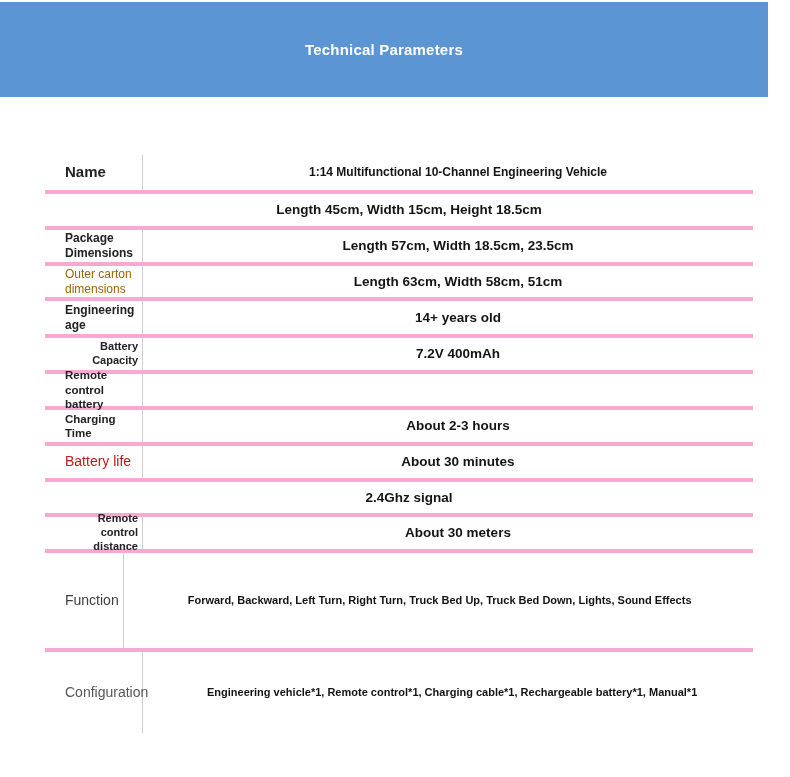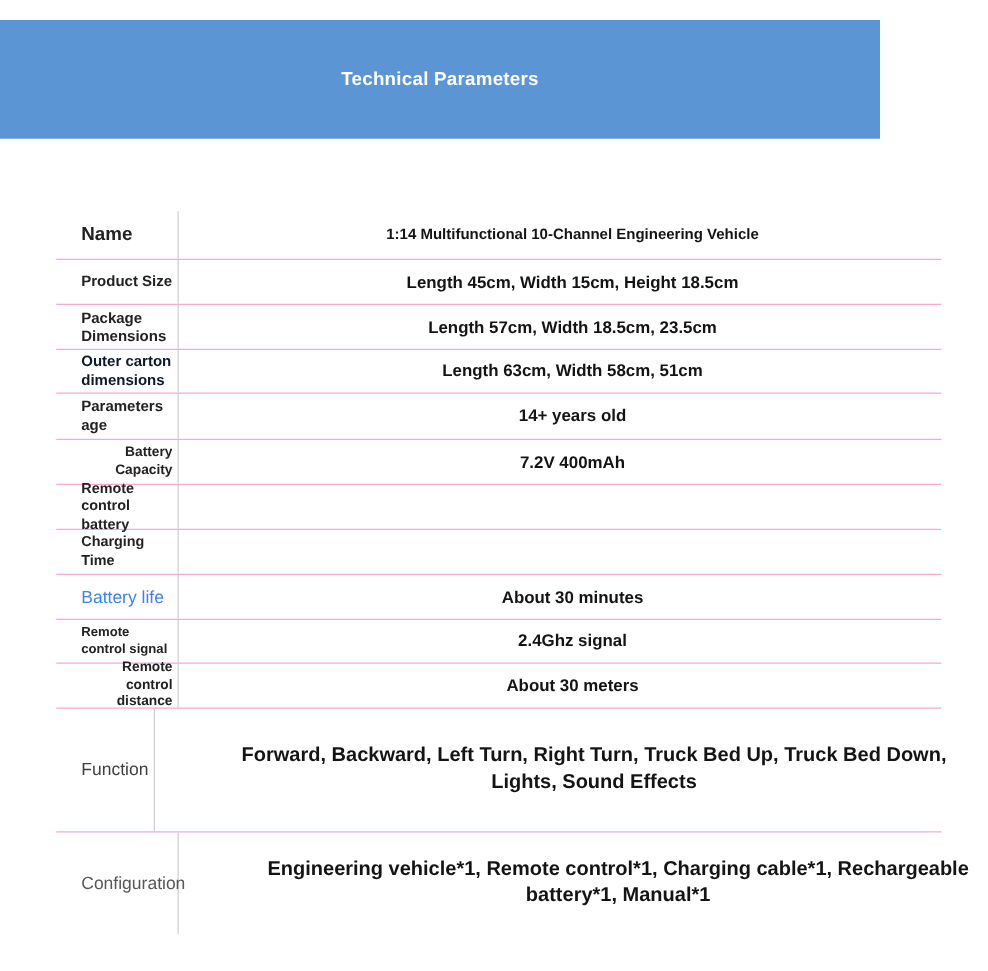--- a/index.html
+++ b/index.html
@@ -8,43 +8,43 @@
     background: #ffffff;
     width: 790px;
     height: 777px;
     overflow: hidden;
     font-family: "Liberation Sans", "DejaVu Sans", sans-serif;
   }
   .page { position: relative; width: 790px; height: 777px; background: #fff; }
 
   
   .banner {
-    margin-top: 16px;
+    margin-top: 2px;
     height: 95px;
-    width: 704px;
+    width: 768px;
     background: #5c95d3;
     display: flex;
     align-items: center;
     justify-content: center;
   }
   .banner-title {
     color: #ffffff;
     font-size: 15px;
     font-weight: 700;
     letter-spacing: 0.2px;
   }
 
   
   .tbl {
     margin: 58px 0 0 45px;
     width: 708px;
   }
   .row {
     display: flex;
-    border-bottom: 1px solid #f9a8d4;
+    border-bottom: 4px solid #f9a8d4;
     box-sizing: border-box;
   }
   .row.no-border { border-bottom: none; }
 
   .lbl {
     width: 98px;
     box-sizing: border-box;
     border-right: 1px solid #cfcfcf;
     padding-left: 20px;
     padding-right: 4px;
@@ -75,94 +75,93 @@
   .h37 { height: 37px; }
   .h99 { height: 99px; }
   .h81 { height: 81px; }
 
   
   .lbl-lg   { font-size: 15px; font-weight: 600; color: #222; }
   .lbl-lg2  { font-size: 15px; font-weight: 500; color: #333; }
   .lbl-xs   { font-size: 11px; text-align: right; }
   .lbl-xs2  { font-size: 11.5px; }
   .lbl-2xs  { font-size: 10.5px; }
-  .lbl-gray     { color: #0f172a; font-weight: 700; }
-  .lbl-gray-lg  { font-size: 14px; font-weight: 400; color: #3b82f6; }
+  .lbl-gray     { color: #a16207; font-weight: 400; }
+  .lbl-gray-lg  { font-size: 14px; font-weight: 400; color: #b91c1c; }
   .lbl-dark-lg  { font-size: 14px; font-weight: 400; color: #3f3f3f; }
   .lbl-mid-lg   { font-size: 14px; font-weight: 400; color: #575757; }
 
   
   .val-sm { font-size: 12px; }
   .val-left {
     flex: none;
     width: 575px;
     justify-content: flex-start;
     text-align: center;
     padding-left: 64px;
     padding-right: 0;
-    font-size: 16px;
+    font-size: 11px;
   }
 </style>
 </head>
 <body>
 
 <div class="page">
 
   <div class="banner" style="background: rgb(92, 149, 211);">
     <div class="banner-title">Technical Parameters</div>
   </div>
 
   <div class="tbl">
 
     <div class="row h39">
       <div class="lbl lbl-lg">Name</div>
       <div class="val val-sm">1:14 Multifunctional 10-Channel Engineering Vehicle</div>
     </div>
 
 
     <div class="row h36">
-      <div class="lbl">Product Size</div>
       <div class="val">Length 45cm, Width 15cm, Height 18.5cm</div>
     </div>
 
     <div class="row h36">
       <div class="lbl">Package Dimensions</div>
       <div class="val">Length 57cm, Width 18.5cm, 23.5cm</div>
     </div>
 
     <div class="row h35">
       <div class="lbl lbl-gray">Outer carton dimensions</div>
       <div class="val">Length 63cm, Width 58cm, 51cm</div>
     </div>
 
     <div class="row h37">
-      <div class="lbl">Parameters age</div>
+      <div class="lbl">Engineering age</div>
       <div class="val">14+ years old</div>
     </div>
 
     <div class="row h36">
       <div class="lbl lbl-xs">Battery Capacity</div>
       <div class="val">7.2V 400mAh</div>
     </div>
 
     <div class="row h36">
       <div class="lbl lbl-xs2">Remote control battery</div>
     </div>
 
     <div class="row h36">
       <div class="lbl lbl-xs2">Charging Time</div>
+      <div class="val">About 2-3 hours</div>
     </div>
 
     <div class="row h36">
       <div class="lbl lbl-gray-lg">Battery life</div>
       <div class="val">About 30 minutes</div>
     </div>
 
     <div class="row h35">
-      <div class="lbl lbl-2xs">Remote control signal</div>
       <div class="val">2.4Ghz signal</div>
     </div>
 
     <div class="row h36">
       <div class="lbl lbl-xs">Remote control distance</div>
       <div class="val">About 30 meters</div>
     </div>
 
     <div class="row h99">
       <div class="lbl lbl-dark-lg">Function</div>

